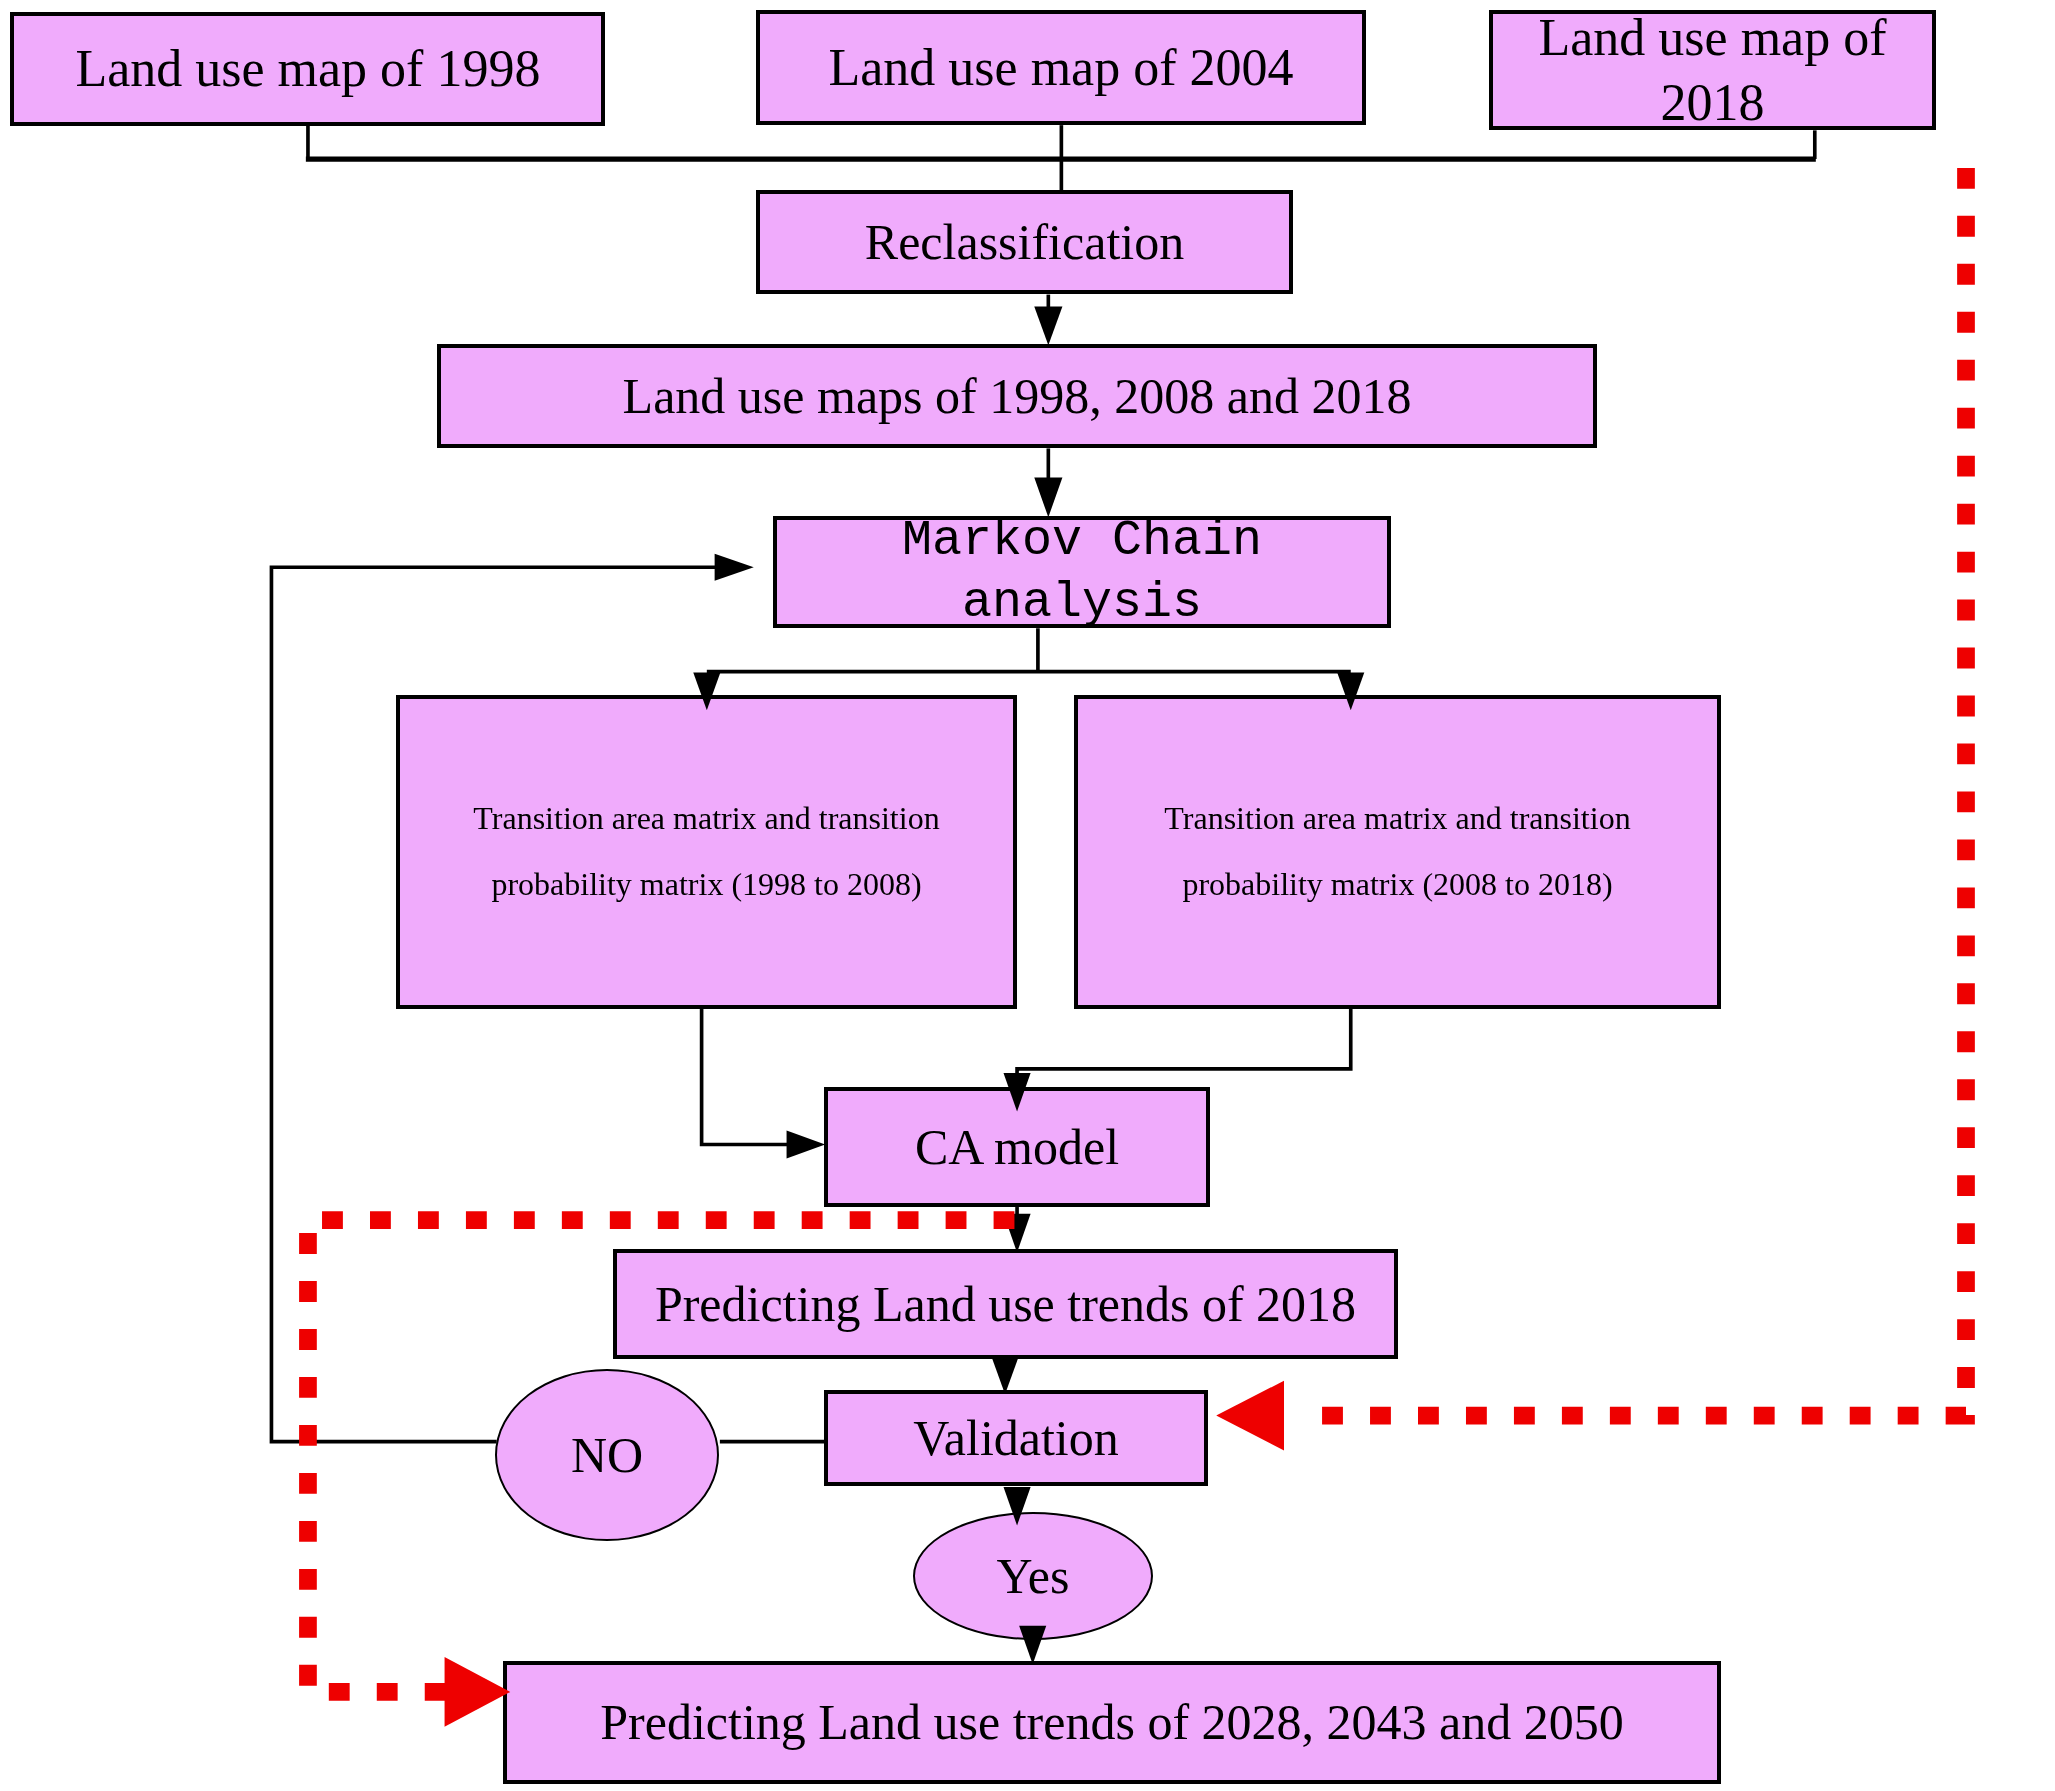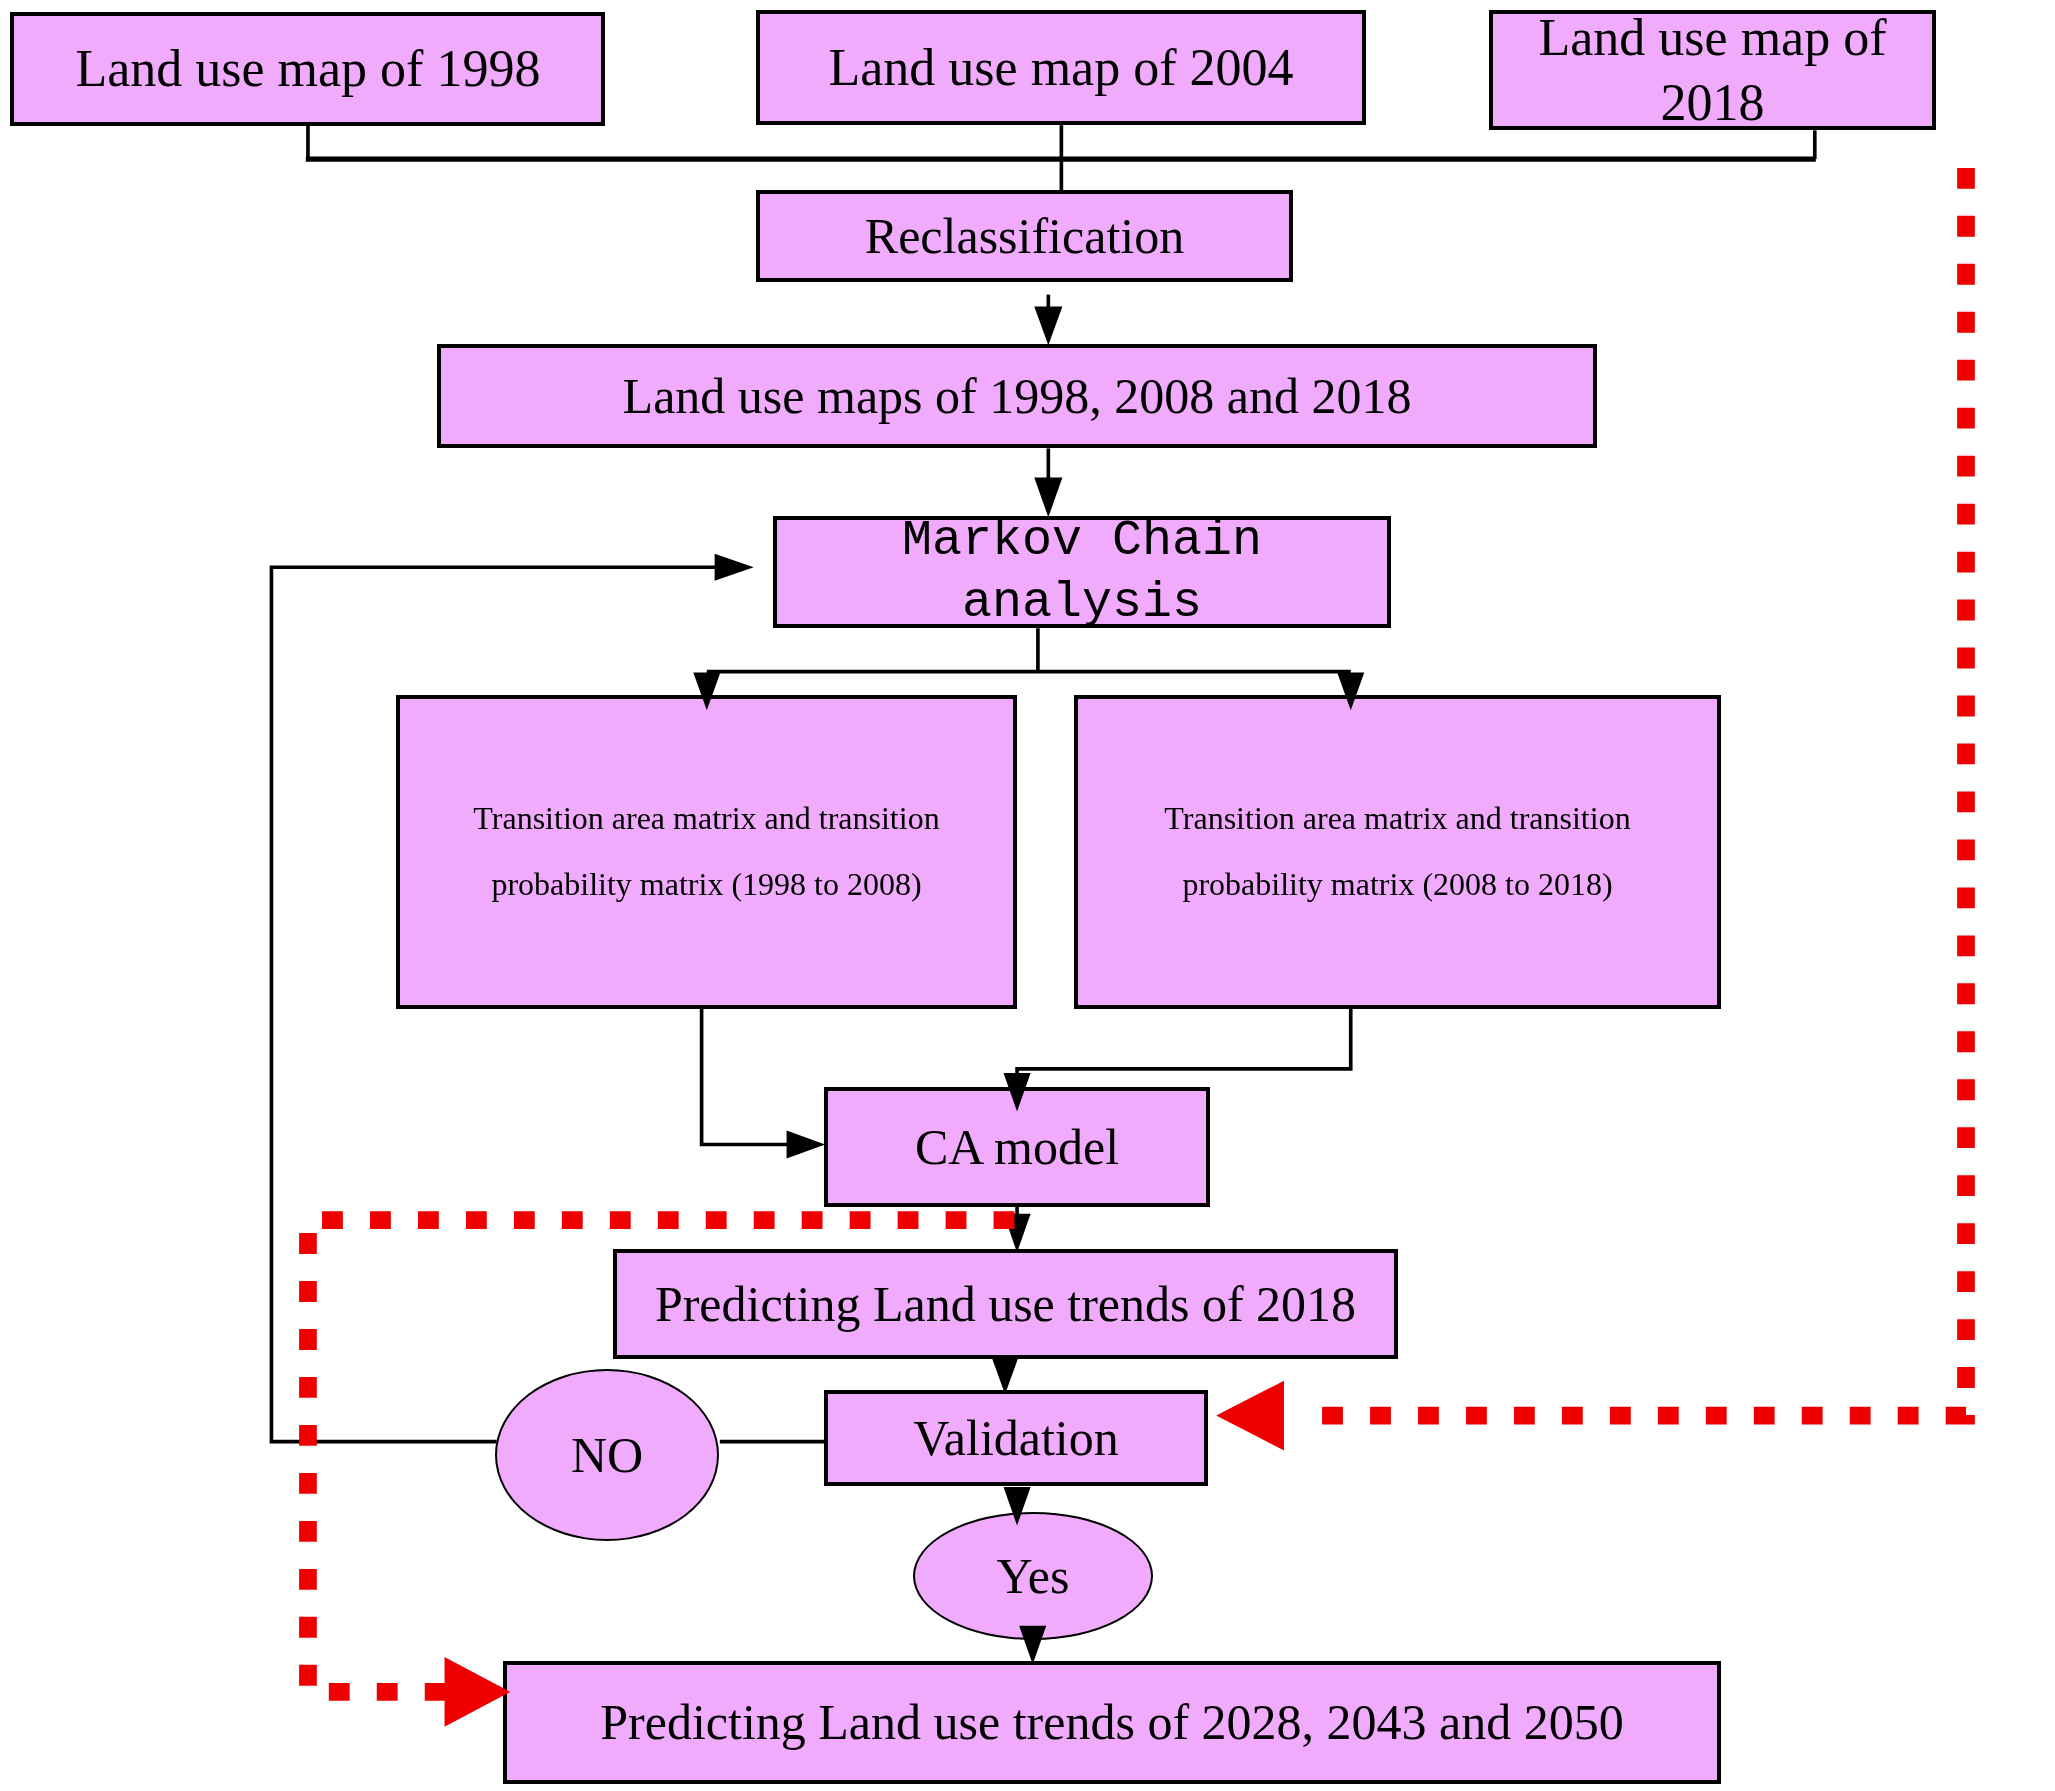--- a/index.html
+++ b/index.html
@@ -105,21 +105,21 @@
   </div>
 
   <div class="node toprow" style="left:756px; top:10.4px; width:610px; height:115px;">
     <span class="lbl">Land use map of 2004</span>
   </div>
 
   <div class="node toprow" style="left:1489px; top:10.4px; width:447px; height:120px;">
     <span class="lbl">Land use map of 2018</span>
   </div>
 
-  <div class="node" style="left:756px; top:190px; width:537px; height:92px;">
+  <div class="node" style="left:756px; top:190px; width:537px; height:104px;">
     <span class="lbl">Reclassification</span>
   </div>
 
   <div class="node" style="left:437px; top:344px; width:1160px; height:104px;">
     <span class="lbl">Land use maps of 1998, 2008 and 2018</span>
   </div>
 
   <div class="node" style="left:773px; top:516px; width:618px; height:112px;font-family:Liberation Mono, monospace;">
     <span class="lbl">Markov Chain analysis</span>
   </div>

